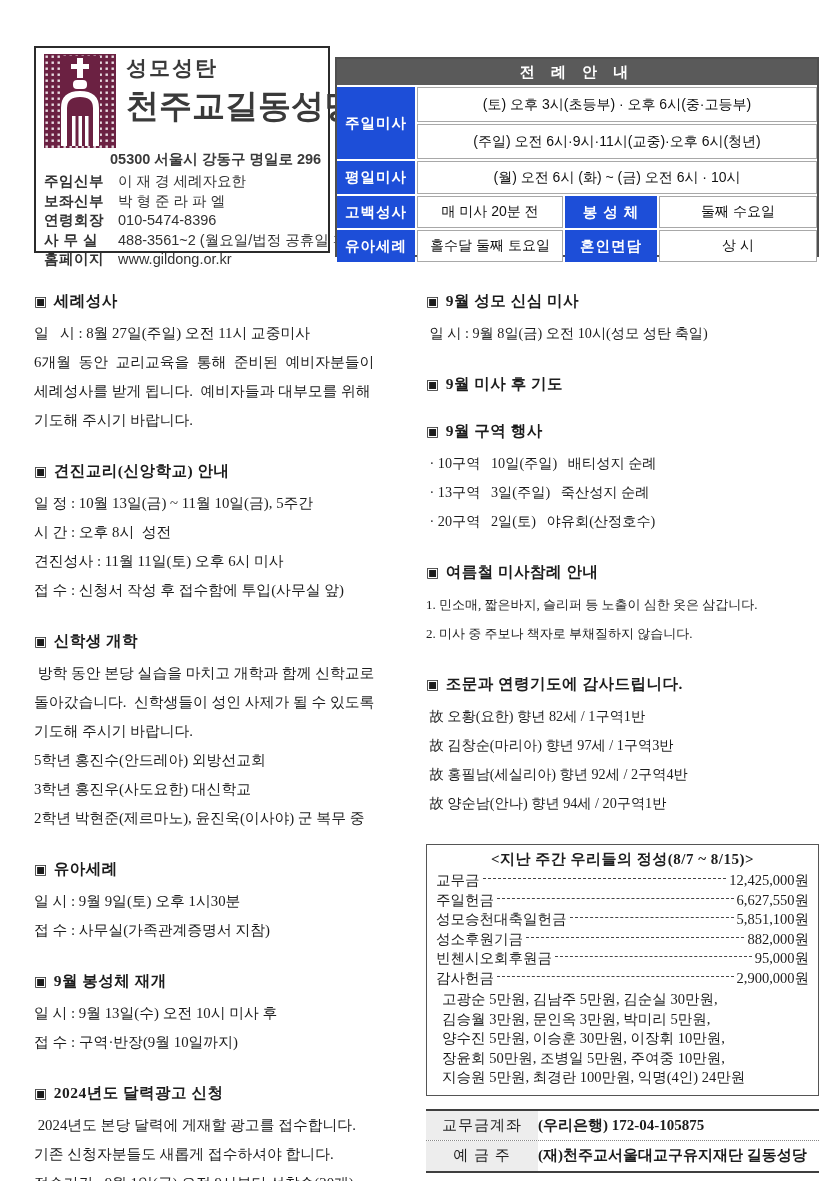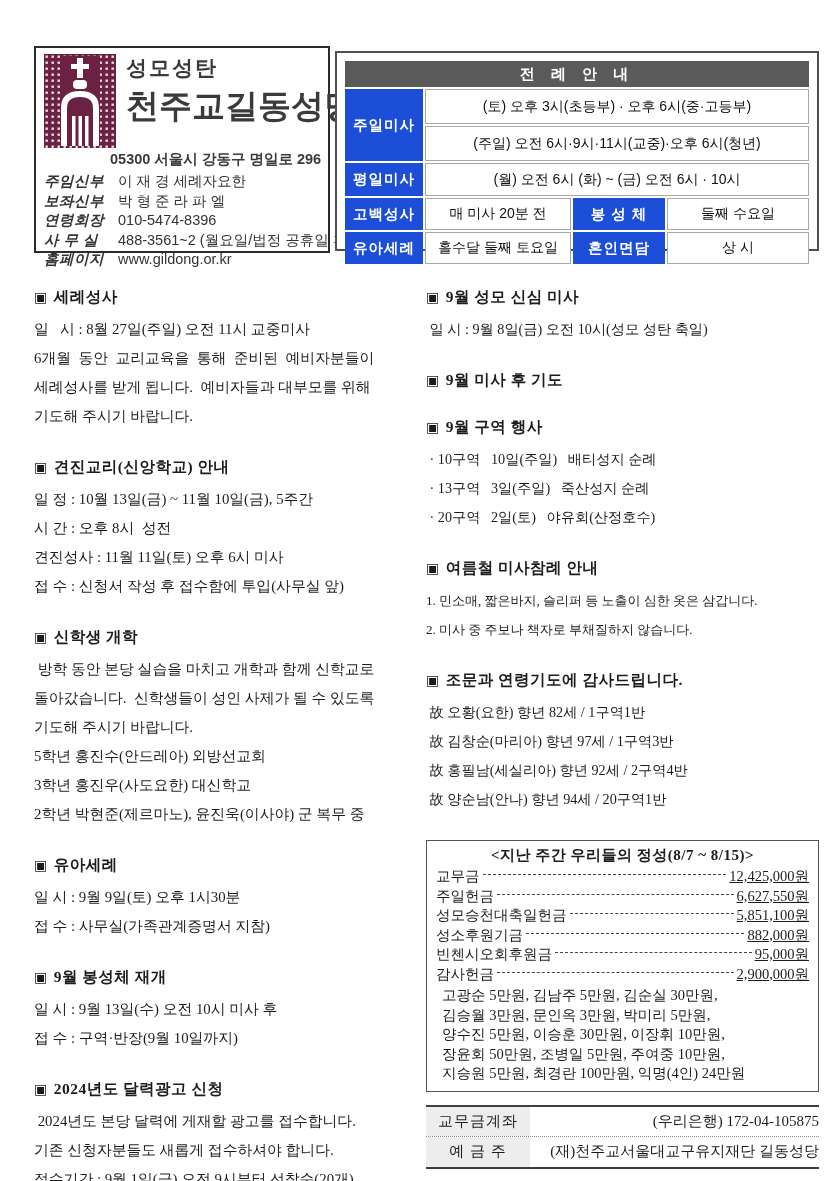--- a/index.html
+++ b/index.html
@@ -11,26 +11,26 @@
   .header { display:flex; gap:5px; }
   .church-box { width:296px; height:207px; border:2px solid #2b2b2b; padding:6px 4px 4px 8px;
                 font-family:"Liberation Sans","DejaVu Sans",sans-serif; flex:none; }
   .logo-row { display:flex; align-items:flex-start; }
   .logo { flex:none; }
   .titles { padding:0 0 0 10px; }
   .sub-title { font-size:21px; font-weight:bold; letter-spacing:2px; color:#3a3a3a; }
   .main-title { font-size:33px; font-weight:bold; letter-spacing:0px; color:#3a3a3a; margin-top:2px; white-space:nowrap; }
   .address { font-size:14.5px; font-weight:bold; color:#3a3a3a; margin:2px 0 3px 66px; }
   .info-row { display:flex; font-size:14.5px; line-height:19.5px; color:#333; }
-  .info-label { width:74px; font-weight:bold; letter-spacing:0.5px; flex:none;font-style:italic; }
+  .info-label { width:74px; font-weight:bold; letter-spacing:0.5px; flex:none; }
   .info-value { flex:1; white-space:nowrap; }
 
-  .sch-table { flex:1; margin-top:5px; border:2px solid #4f4f4f; background:#fff;
+  .sch-table { flex:1; margin-top:11px; border:2px solid #4f4f4f; background:#fff;
                display:grid; grid-template-columns:78px 146px 92px 1fr;
-               grid-template-rows:26px 35px 35px 33px 32px 32px; gap:2px; padding:8px;
+               grid-template-rows:26px 35px 35px 33px 32px 32px; gap:2px; padding:0;
                font-family:"Liberation Sans","DejaVu Sans",sans-serif; height:200px; }
   .sch-cell { display:flex; align-items:center; justify-content:center; font-size:14px; color:#111;
               border:1px solid #a8a8a8; background:#fff; text-align:center; white-space:nowrap; overflow:hidden; }
   .sch-label { background:#1d4ed8; color:#fff; font-weight:bold; font-size:14.5px; letter-spacing:1px; border:none; }
   .sch-header { grid-column:1/5; background:#5a5a5a; color:#fff; font-weight:bold; font-size:15px;
                 letter-spacing:6px; display:flex; align-items:center; justify-content:center; }
   .c-sun-label { grid-row:2/4; grid-column:1; }
   .c-sun1 { grid-row:2; grid-column:2/5; }
   .c-sun2 { grid-row:3; grid-column:2/5; }
   .c-wd-label { grid-row:4; grid-column:1; }
@@ -46,30 +46,30 @@
   .sec-body { font-size:14.8px; line-height:29px; white-space:pre-wrap; }
   .col-right .sec-body { font-size:14.2px; }
   .sec-smaller .sec-body { font-size:13px; }
 
   
   .offer-box { border:1.5px solid #555; padding:5px 9px 7px 9px; margin-top:4px; }
   .offer-title { text-align:center; font-weight:bold; font-size:15px; letter-spacing:0.5px; margin-bottom:2px; }
   .o-row { display:flex; align-items:center; font-size:14.5px; line-height:19.5px; }
   .o-label { flex:none; }
   .o-leader { flex:1; border-bottom:1.6px dashed #444; margin:0 3px 4px 3px; min-width:10px; }
-  .o-amount { flex:none;text-decoration:underline; }
+  .o-amount { flex:none; }
   .donors { font-size:14.5px; line-height:19.5px; white-space:pre-wrap; padding-left:6px; margin-top:2px; }
 
   
   .acct { margin-top:13px; border-top:2px solid #3f3f3f; border-bottom:2px solid #3f3f3f; }
   .acct-row { display:flex; align-items:center; height:30px; font-size:15px; }
   .acct-row.first { border-bottom:1.5px dotted #888; }
-  .acct-label { width:104px; flex:none; background:#ededed; text-align:center; align-self:stretch;
+  .acct-label { width:112px; flex:none; background:#ededed; text-align:center; align-self:stretch;
                 display:flex; align-items:center; justify-content:center; letter-spacing:1px; }
-  .acct-value { flex:1; text-align:right; white-space:nowrap; }
+  .acct-value { flex:1; text-align:left; white-space:nowrap;font-weight:bold; }
 </style>
 </head>
 <body>
 
 <div class="page">
 
   <div class="header">
 
     <div class="church-box">
       <div class="logo-row">

